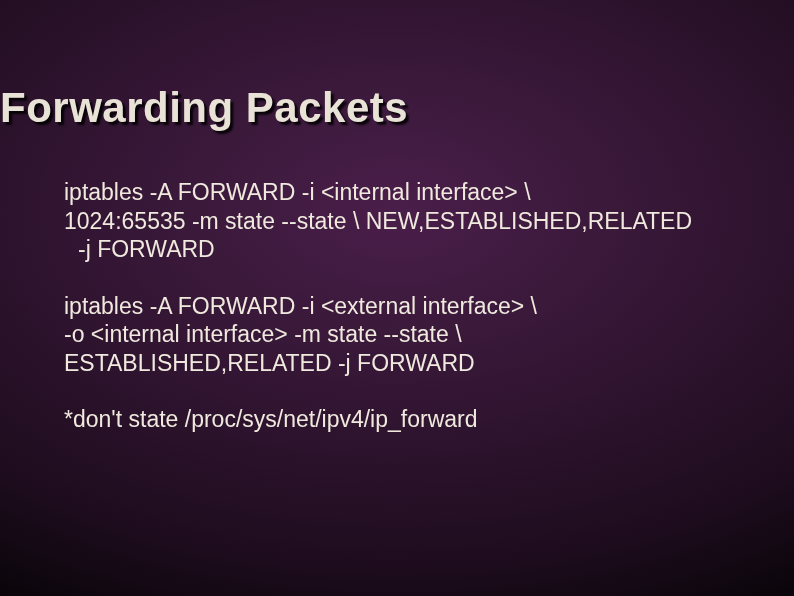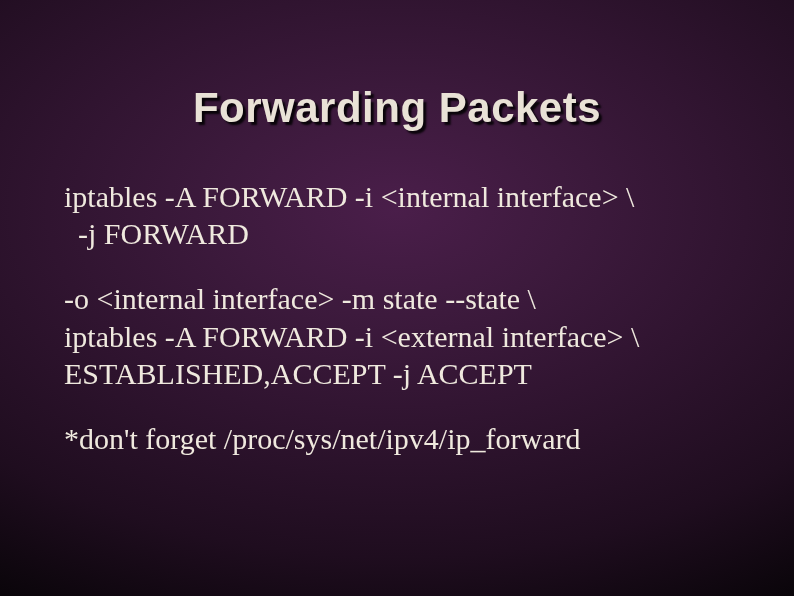--- a/index.html
+++ b/index.html
@@ -22,35 +22,34 @@
                   #1f0d1f 65%,
                   #0a050a 85%,
                   #000 100%);
     box-sizing: border-box;
   }
   .title {
     position: absolute;
     top: 84px;
     left: 0;
     width: 100%;
-    text-align: center;
     font-size: 42px;
     font-weight: bold;
     color: #e9e2d6;
     text-shadow: 3px 3px 2px rgba(0,0,0,0.85);
     letter-spacing: 0.5px;
   }
   .body {
     position: absolute;
     left: 64px;
     top: 178px;
     width: 670px;
     color: #efe9de;
-    font-family: Liberation Serif, serif;
-    font-size: 30px;
+    font-family: Liberation Sans, sans-serif;
+    font-size: 23px;
     line-height: 1.24;
   }
   .body .para {
     margin-bottom: 28px;
   }
   .body .line {
     white-space: pre;
   }
   .indent {
     padding-left: 14px;
@@ -59,27 +58,28 @@
 </head>
 <body>
 
 <div class="slide">
   <div class="title">Forwarding Packets</div>
 
   <div class="body">
 
     <div class="para">
       <div class="line">iptables -A FORWARD -i &lt;internal interface&gt; \</div>
+      <div class="line">1024:65535 -m state --state \ NEW,ESTABLISHED,RELATED</div>
       <div class="line indent">-j FORWARD</div>
     </div>
 
     <div class="para">
+      <div class="line">iptables -A FORWARD -i &lt;external interface&gt; \</div>
       <div class="line">-o &lt;internal interface&gt; -m state --state \</div>
-      <div class="line">iptables -A FORWARD -i &lt;external interface&gt; \</div>
-      <div class="line">ESTABLISHED,ACCEPT -j ACCEPT</div>
+      <div class="line">ESTABLISHED,RELATED -j FORWARD</div>
     </div>
 
     <div class="para">
-      <div class="line">*don't forget /proc/sys/net/ipv4/ip_forward</div>
+      <div class="line">*don't state /proc/sys/net/ipv4/ip_forward</div>
     </div>
 
   </div>
 </div>
 
 </body></html>

